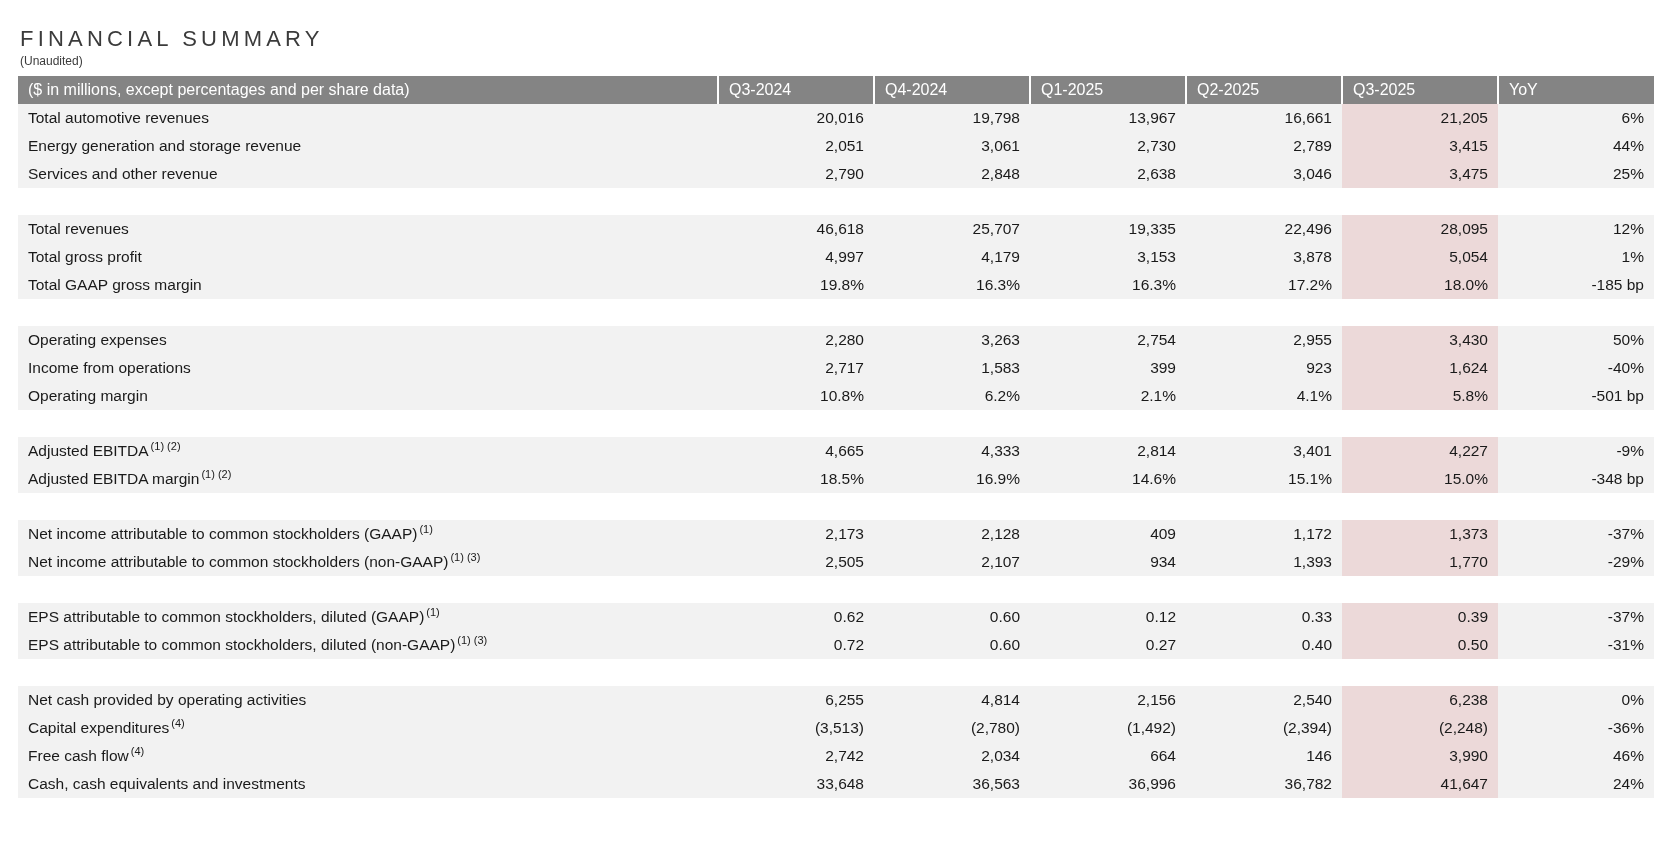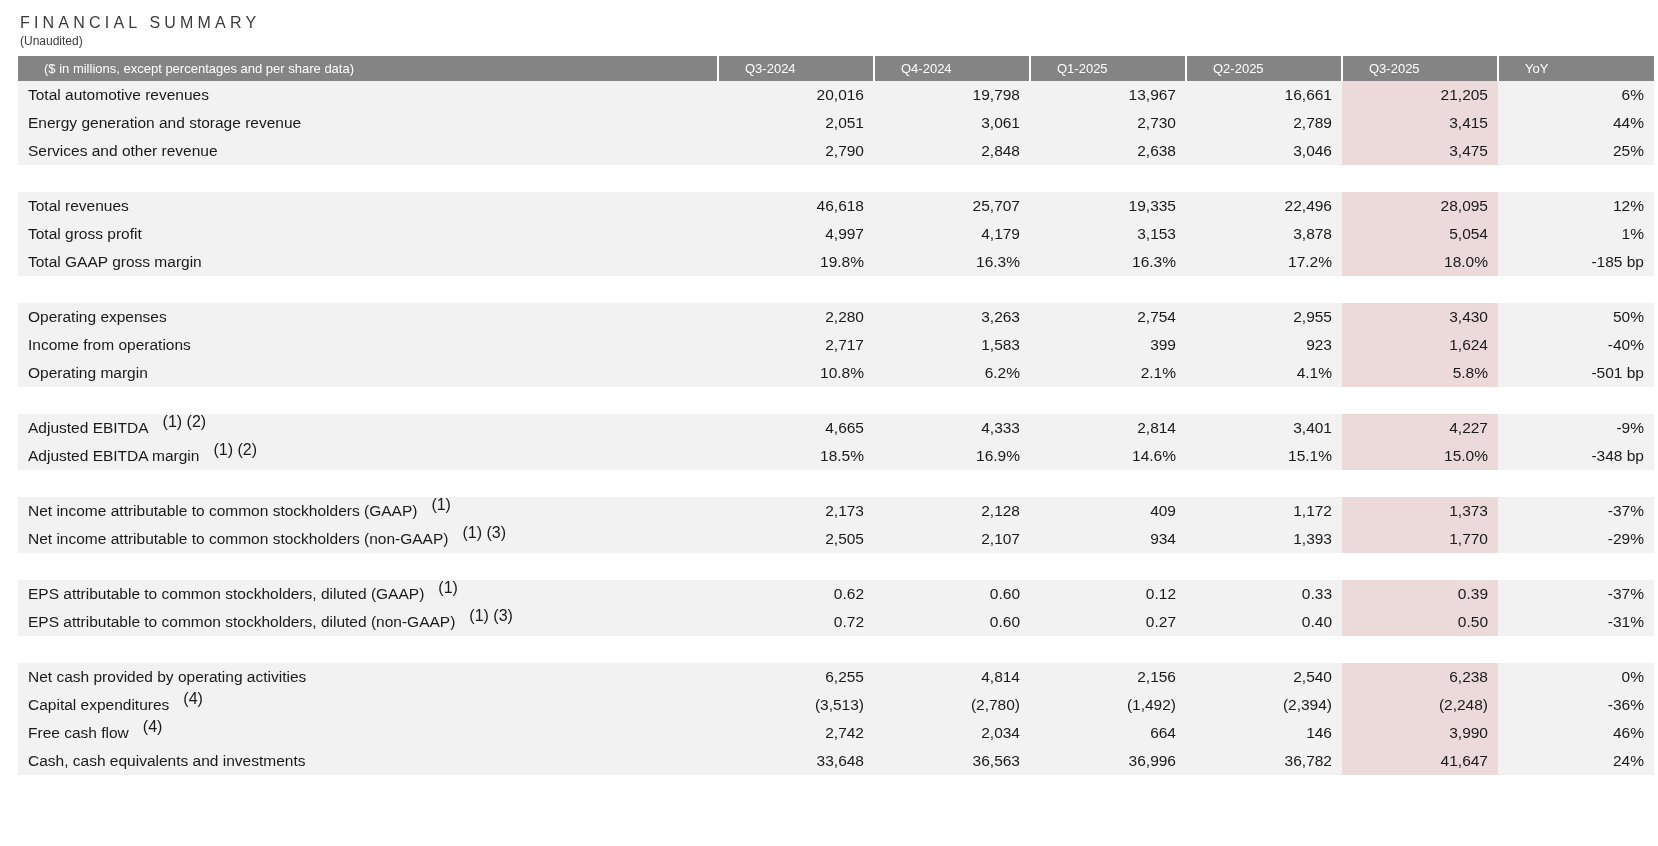--- a/index.html
+++ b/index.html
@@ -13,25 +13,25 @@
     font-family: "Liberation Sans", sans-serif;
     color: #1a1a1a;
     overflow: hidden;
   }
   .page {
     padding: 14px 18px 0 18px;
     box-sizing: border-box;
     width: 1658px;
   }
   .doc-title {
-    font-size: 16px;
+    font-size: 22px;
     letter-spacing: 4.2px;
     color: #3b3b3b;
     font-weight: 400;
-    margin: 0 0 2px 2px;
+    margin: 12px 0 2px 2px;
   }
   .doc-subtitle {
     font-size: 12px;
     color: #3b3b3b;
     margin: 0 0 8px 2px;
     font-weight: 400;
   }
   table.fin {
     border-collapse: collapse;
     width: 1622px;
@@ -39,22 +39,22 @@
     font-size: 15.5px;
   }
   table.fin col.lbl { width: 700px; }
   table.fin col.num { width: 156px; }
   table.fin col.yoy { width: 156px; }
 
   thead th {
     background: #848484;
     color: #ffffff;
     font-weight: 400;
-    font-size: 13px;
-    padding: 5px 26px;
+    font-size: 16px;
+    padding: 5px 10px;
     border-right: 2px solid #ffffff;
     height: 23px;
     box-sizing: border-box;
   }
   thead th.lbl {
     text-align: left;
   }
   thead th.ctr {
     text-align: left;
   }
@@ -78,24 +78,24 @@
   tbody tr.shade td { background: #f2f2f2; }
   tbody tr.spacer td {
     height: 27px;
     padding: 0;
     background: #ffffff;
   }
   tbody td.hl { background: #f0dede !important; }
   tbody tr.shade td.hl { background: #ecd9d9 !important; }
 
   sup.note {
-    font-size: 16px;
+    font-size: 11px;
     vertical-align: super;
     line-height: 0;
-    margin-left: 14px;
+    margin-left: 2px;
     color: #1a1a1a;
   }
   .footmark {
     margin-top: 6px;
     margin-left: 2px;
     font-size: 12px;
     color: #555;
     height: 12px;
   }
 </style>

